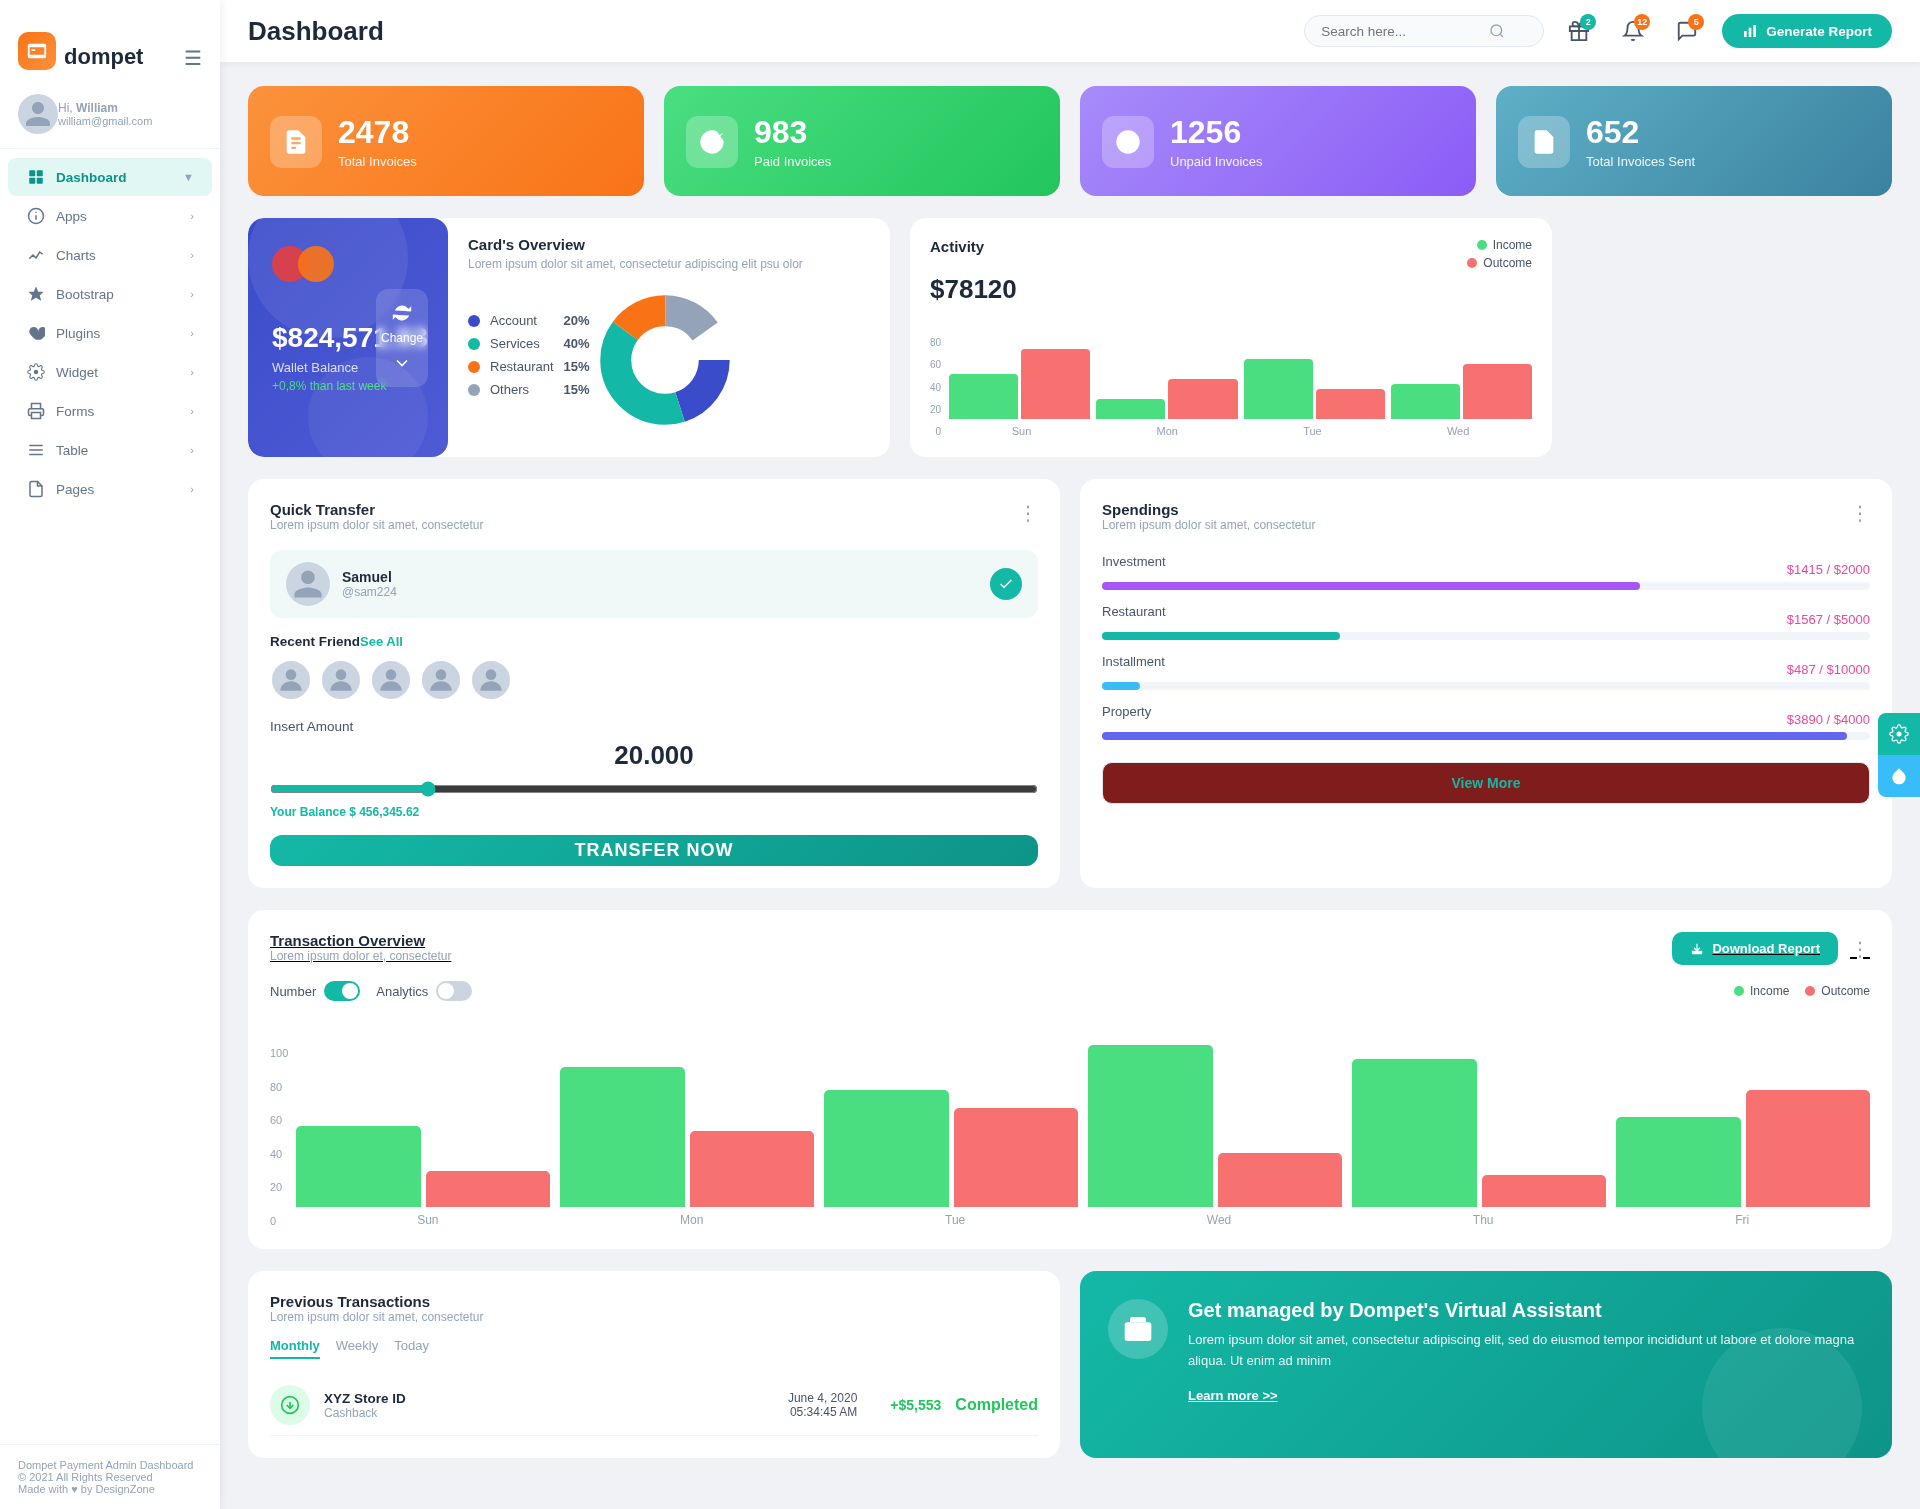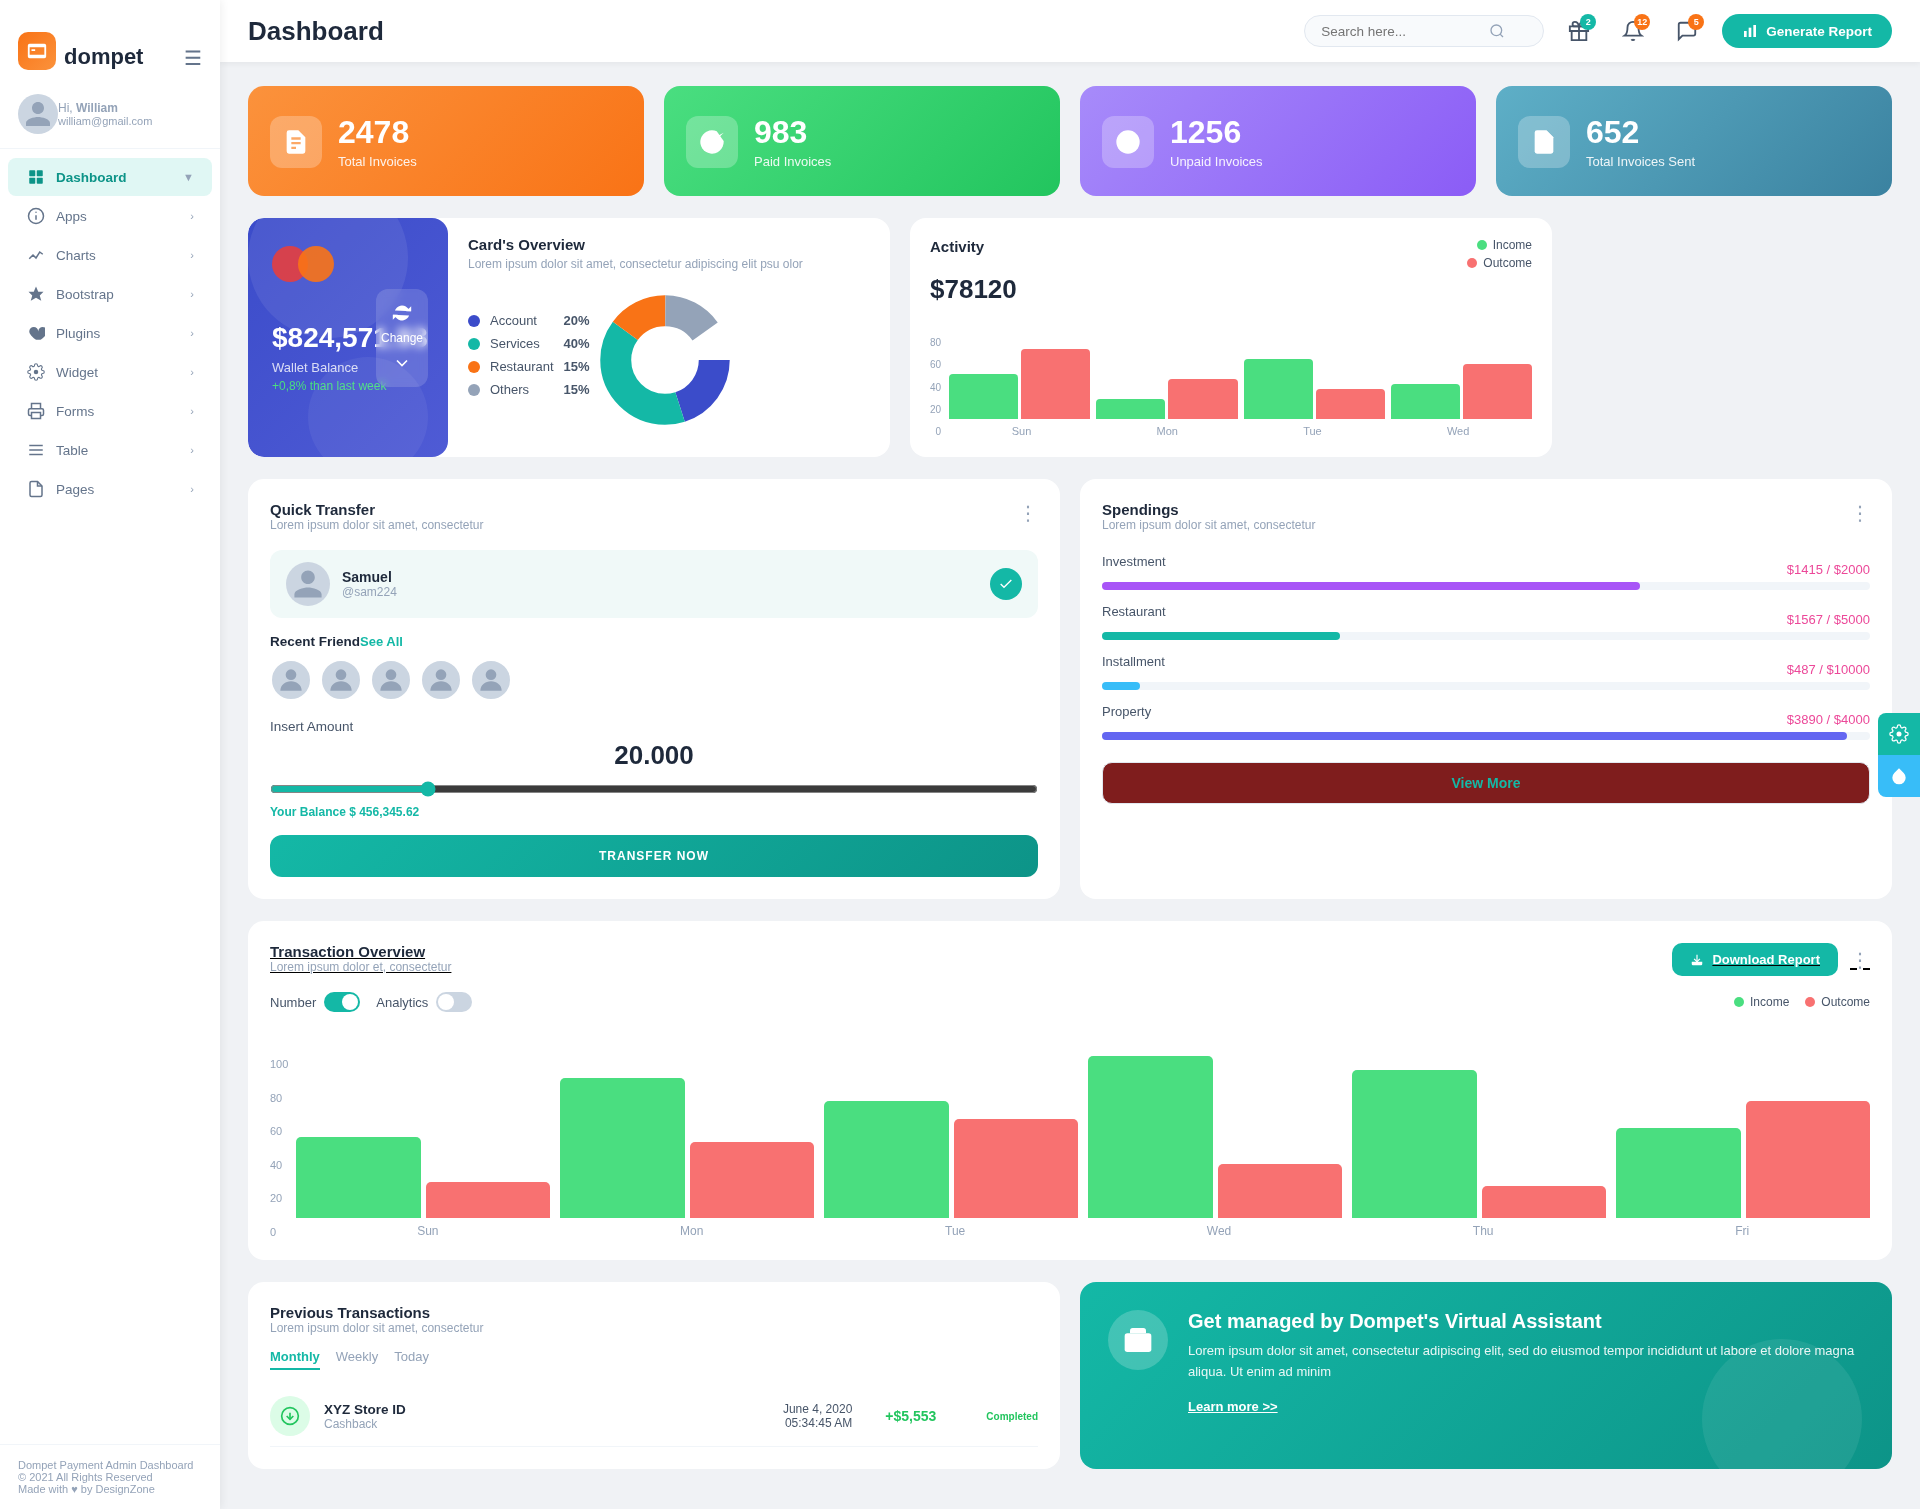--- a/index.html
+++ b/index.html
@@ -122,21 +122,21 @@
     .qt-recent-label { display: flex; justify-content: flex-start; align-items: center; font-size: 13.5px; font-weight: 600; color: #1e293b; margin-bottom: 10px; }
     .qt-see-all { font-size: 13px; color: #14b8a6; cursor: pointer; font-weight: 600; }
     .qt-avatars { display: flex; gap: 8px; margin-bottom: 18px; }
     .qt-avatar-sm { width: 42px; height: 42px; border-radius: 50%; background: #cbd5e1; display: flex; align-items: center; justify-content: center; overflow: hidden; border: 2px solid #fff; }
     .qt-avatar-sm svg { width: 32px; height: 32px; fill: #94a3b8; }
     .qt-insert-label { font-size: 13.5px; color: #475569; margin-bottom: 6px; }
     .qt-amount { font-size: 26px; font-weight: 800; color: #1e293b; text-align: center; margin-bottom: 10px; }
     .qt-slider { width: 100%; accent-color: #14b8a6; margin-bottom: 8px; }
     .qt-balance { font-size: 12px; color: #94a3b8; margin-bottom: 16px; }
     .qt-balance span { color: #14b8a6; font-weight: 700; }
-    .qt-transfer-btn { width: 100%; background: linear-gradient(135deg,#14b8a6,#0d9488); color: #fff; border: none; border-radius: 12px; padding: 14px; font-size: 12px; font-weight: 700; cursor: pointer; letter-spacing: 1px; }
+    .qt-transfer-btn { width: 100%; background: linear-gradient(135deg,#14b8a6,#0d9488); color: #fff; border: none; border-radius: 12px; padding: 5px; font-size: 18px; font-weight: 700; cursor: pointer; letter-spacing: 1px; }
 
     
     .spendings { background: #fff; border-radius: 16px; padding: 22px; }
     .sp-header { display: flex; justify-content: space-between; margin-bottom: 4px; }
     .sp-title { font-size: 15px; font-weight: 700; color: #1e293b; }
     .sp-sub { font-size: 12px; color: #94a3b8; margin-bottom: 18px; }
     .sp-item { margin-bottom: 14px; }
     .sp-item-header { display: flex; justify-content: space-between; font-size: 13px; color: #475569; margin-bottom: 5px; }
     .sp-item-header .sp-amounts { font-size: 13px; color: #ec4899; margin-top: 8px; }
     .sp-bar-track { background: #f1f5f9; border-radius: 6px; height: 8px; }
@@ -176,21 +176,21 @@
     .pt-tab { font-size: 13px; color: #94a3b8; cursor: pointer; padding-bottom: 4px; }
     .pt-tab.active { color: #14b8a6; border-bottom: 2px solid #14b8a6; font-weight: 600; }
     .pt-row { display: flex; align-items: center; gap: 14px; padding: 10px 0; border-bottom: 1px solid #f1f5f9; }
     .pt-icon { width: 40px; height: 40px; border-radius: 50%; display: flex; align-items: center; justify-content: center; flex-shrink: 0; }
     .pt-icon.green { background: #dcfce7; }
     .pt-icon svg { width: 20px; height: 20px; }
     .pt-info .pt-name { font-size: 13.5px; font-weight: 600; color: #1e293b; }
     .pt-info .pt-type { font-size: 12px; color: #94a3b8; }
     .pt-date { font-size: 12px; color: #475569; margin-left: auto; text-align: right; }
     .pt-amount { font-size: 14px; font-weight: 700; color: #22c55e; min-width: 70px; text-align: right; }
-    .pt-status { font-size: 10px; color: #22c55e; font-weight: 600; margin-left: 36px; }
+    .pt-status { font-size: 16px; color: #22c55e; font-weight: 600; }
 
     
     .virtual-assistant { background: linear-gradient(135deg, #14b8a6, #0d9488); border-radius: 16px; padding: 28px 28px 28px; display: flex; align-items: flex-start; gap: 20px; color: #fff; position: relative; overflow: hidden; }
     .virtual-assistant::before { content: ''; position: absolute; bottom: -30px; right: 30px; width: 160px; height: 160px; background: rgba(255,255,255,0.08); border-radius: 50%; }
     .va-icon { width: 60px; height: 60px; background: rgba(255,255,255,0.2); border-radius: 50%; display: flex; align-items: center; justify-content: center; flex-shrink: 0; }
     .va-icon svg { width: 32px; height: 32px; fill: #fff; }
     .va-title { font-size: 20px; font-weight: 800; margin-bottom: 8px; }
     .va-desc { font-size: 13px; opacity: 0.9; line-height: 1.6; margin-bottom: 14px; }
     .va-link { font-size: 13px; font-weight: 600; text-decoration: underline; cursor: pointer; }
 

